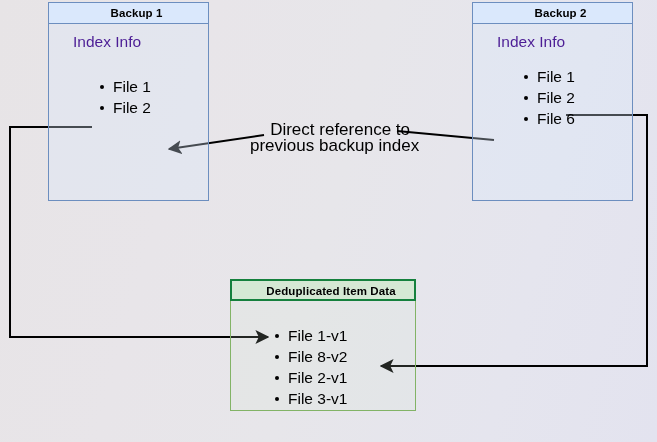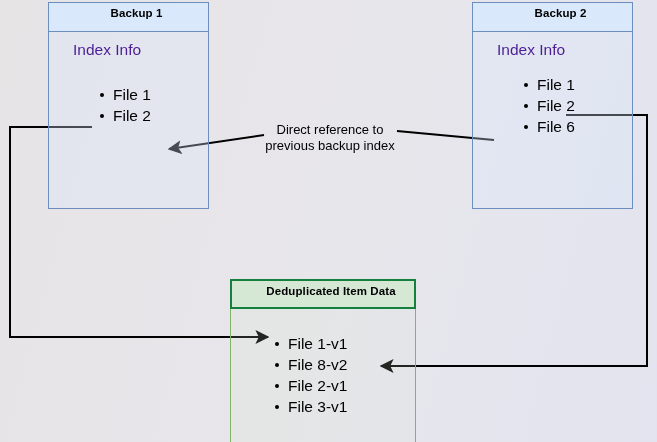--- a/index.html
+++ b/index.html
@@ -29,21 +29,21 @@
     pointer-events: none;
   }
 
   
   .node {
     position: absolute;
     box-sizing: border-box;
   }
   .node-header {
     box-sizing: border-box;
-    height: 30px;
+    height: 22px;
     line-height: 20px;
     text-align: center;
     font-size: 11.5px;
     font-weight: bold;
     color: #000000;
     letter-spacing: 0.1px;
     padding-left: 16px;
   }
   .node-body {
     box-sizing: border-box;
@@ -98,24 +98,24 @@
     top: 9px;
     width: 4px;
     height: 4px;
     border-radius: 50%;
     background: #000;
   }
 
   
   .edge-label {
     position: absolute;
-    font-size: 13px;
+    font-size: 17px;
     line-height: 16px;
     color: #000;
-    text-align: center;
+    text-align: right;
     white-space: nowrap;
   }
 </style>
 </head>
 <body>
 
 <div id="canvas">
 
   <svg class="svg-layer" viewBox="0 0 657 442" width="657" height="442" xmlns="http://www.w3.org/2000/svg">
     <defs>
@@ -159,21 +159,21 @@
       <ul class="file-list" style="left:51px; top:42px;">
         <li>File 1</li>
         <li>File 2</li>
         <li>File 6</li>
       </ul>
     </div>
   </div>
 
   <div class="node green" style="left:230px; top:279px; width:186px; height:161px;">
     <div class="node-header">Deduplicated Item Data</div>
-    <div class="node-body" style="height:139px;padding-left:18px;">
+    <div class="node-body" style="height:110px;padding-left:18px;">
       <ul class="file-list" style="left:44px; top:24px;">
         <li>File 1-v1</li>
         <li>File 8-v2</li>
         <li>File 2-v1</li>
         <li>File 3-v1</li>
       </ul>
     </div>
   </div>
 
   <div class="edge-label" style="left:250px; top:122px; width:160px;">

